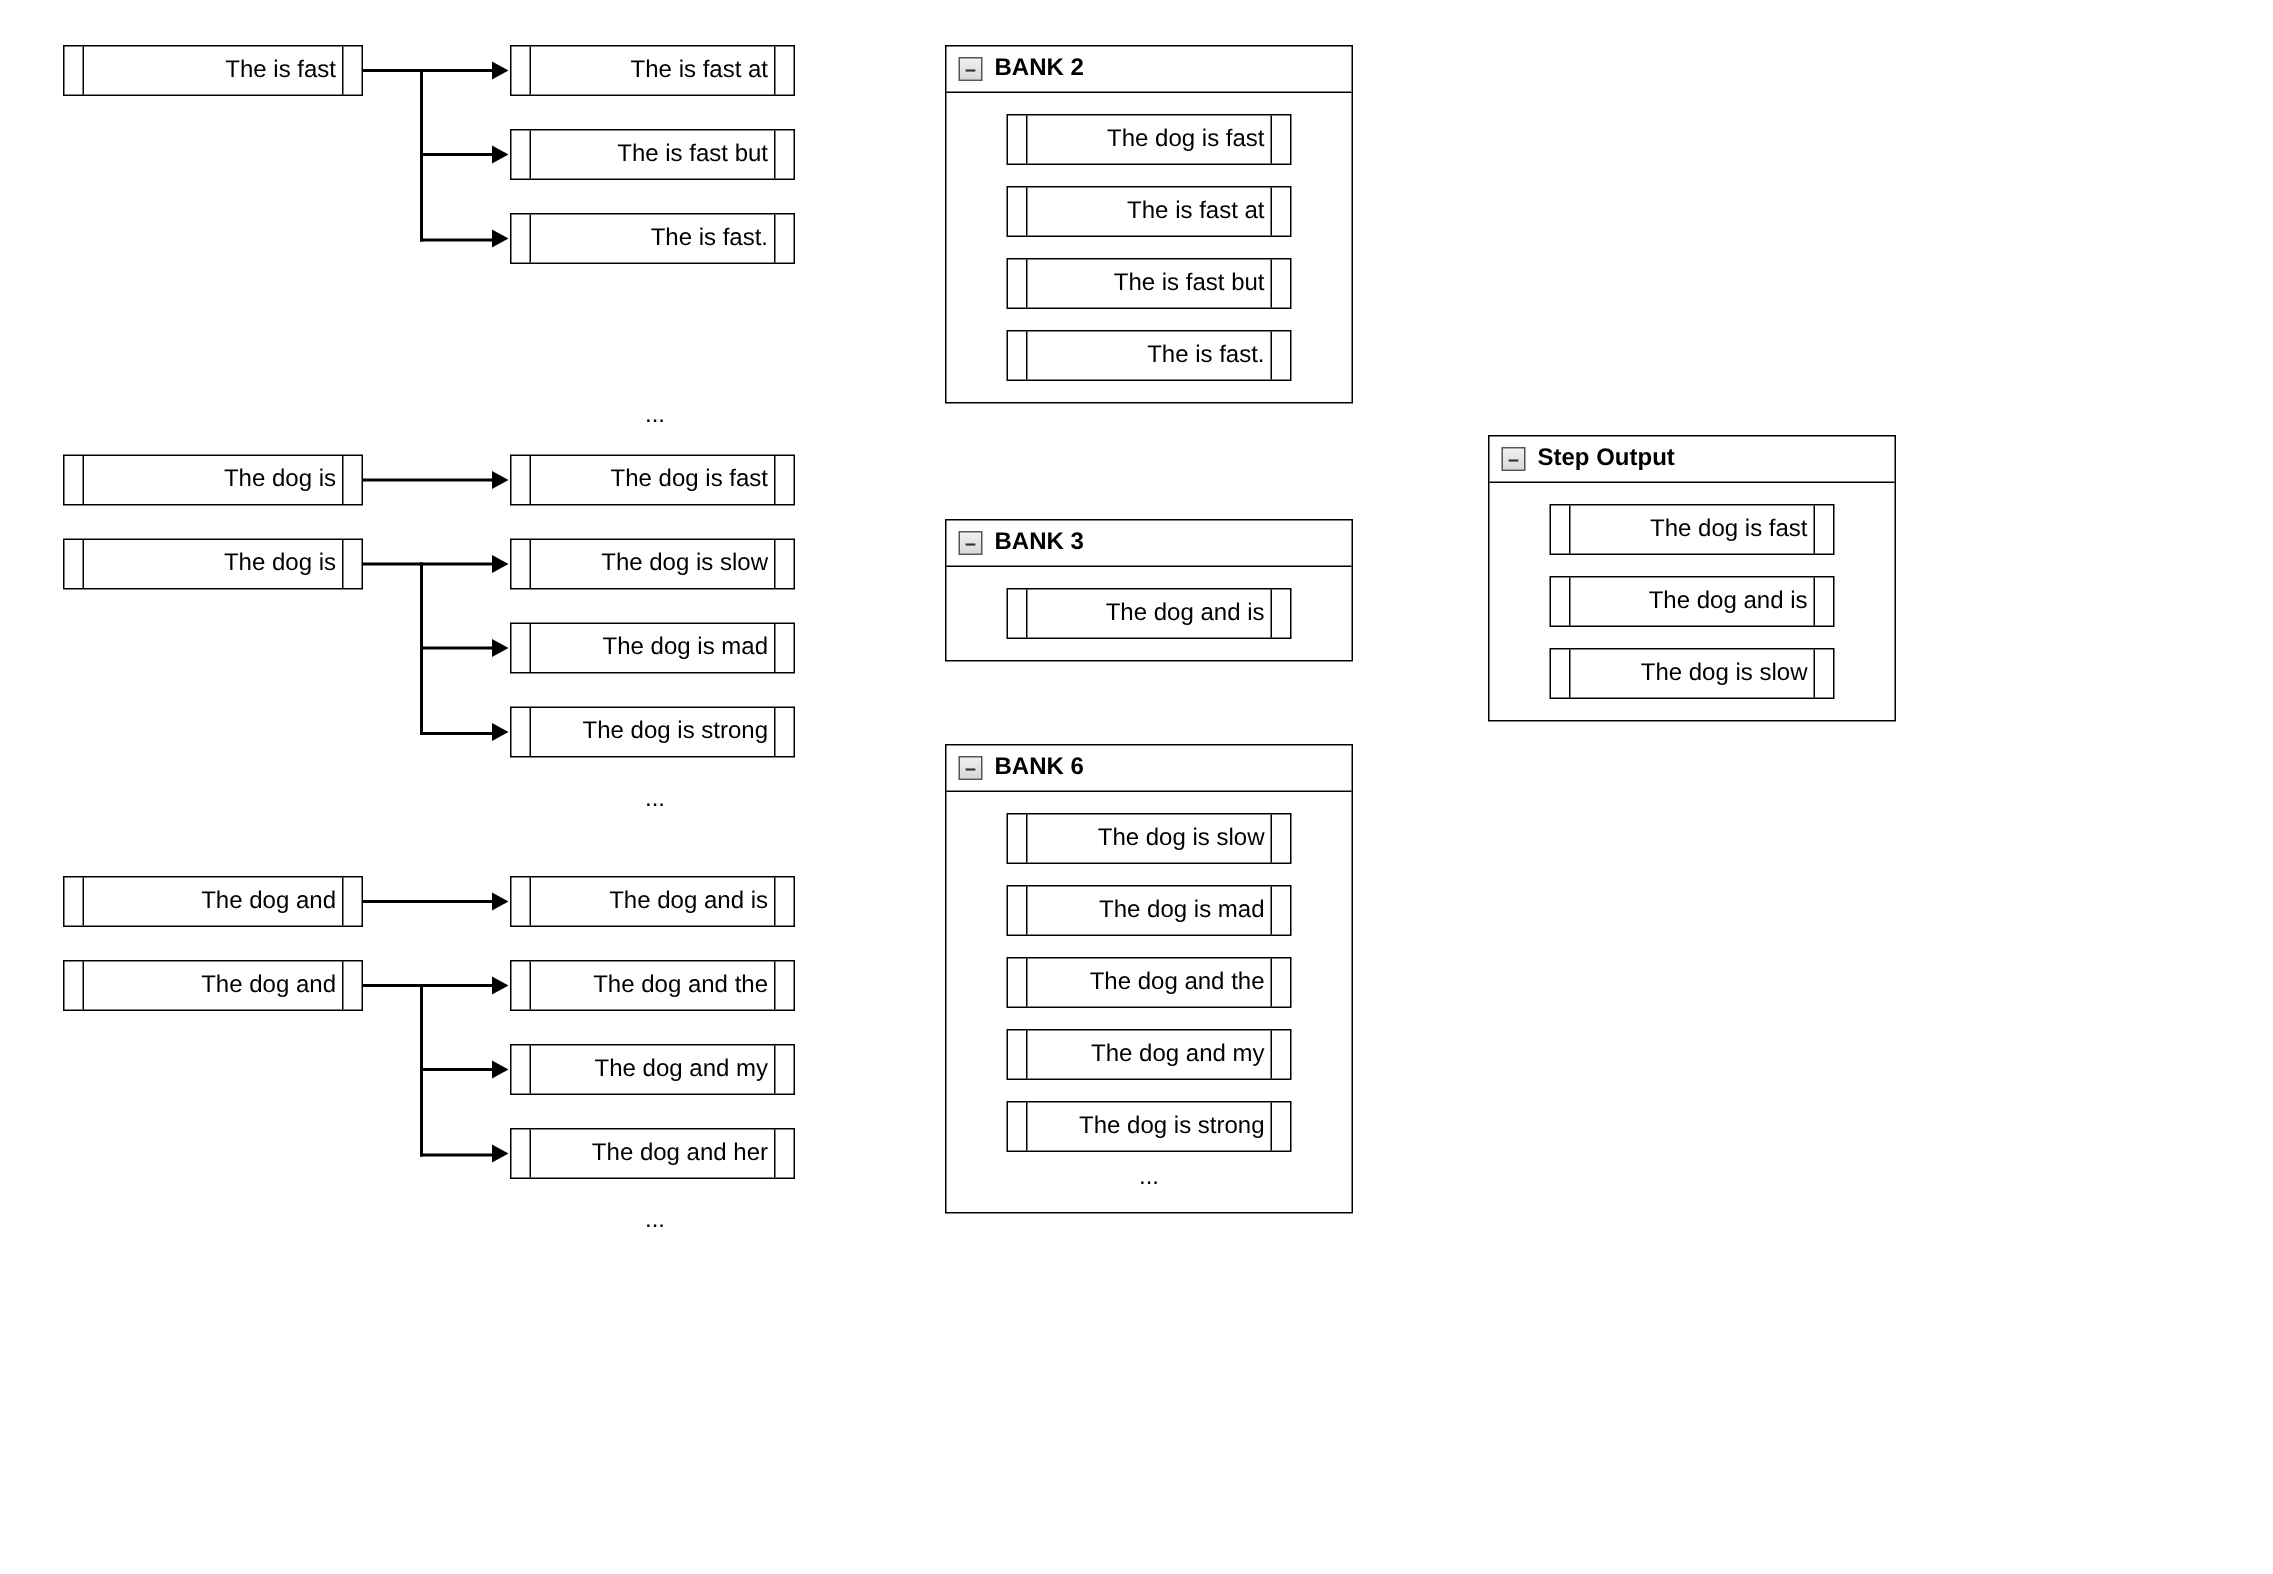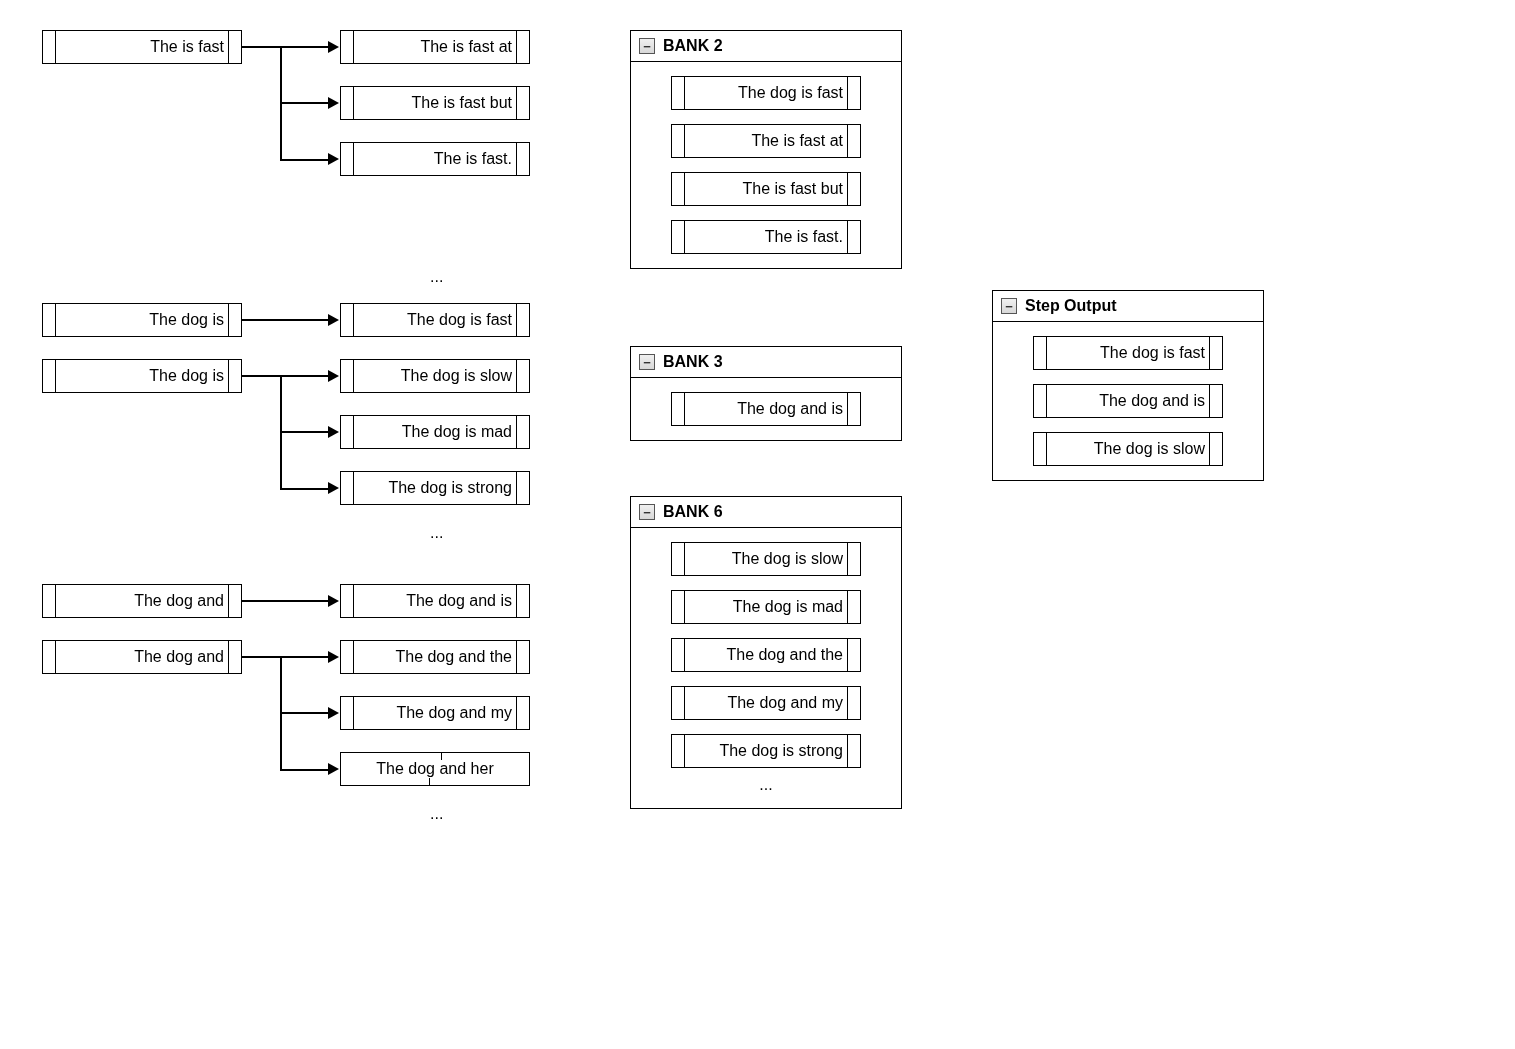--- a/index.html
+++ b/index.html
@@ -206,21 +206,21 @@
   <div class="node" style="left:320px; top:620px; width:190px;">
     <span class="start-cap"></span>
       <span class="label">The dog and the</span>
       <span class="end-cap"></span>
   </div>
   <div class="node" style="left:320px; top:676px; width:190px;">
     <span class="start-cap"></span>
       <span class="label">The dog and my</span>
       <span class="end-cap"></span>
   </div>
-  <div class="node" style="left:320px; top:732px; width:190px;flex-direction:column;">
+  <div class="node" style="left:320px; top:732px; width:190px;">
     <span class="start-cap"></span>
       <span class="label">The dog and her</span>
       <span class="end-cap"></span>
   </div>
   <div class="arrow" style="left:222px; top:636px; width:40px; height:2px;"></div>
   <div class="arrow" style="left:260px; top:636px; width:2px; height:115px;"></div>
   <div class="arrow" style="left:260px; top:636px; width:48px; height:2px;"></div>
   <div class="arrow-head" style="left:308px; top:631px;"></div>
   <div class="arrow" style="left:260px; top:692px; width:48px; height:2px;"></div>
   <div class="arrow-head" style="left:308px; top:687px;"></div>

